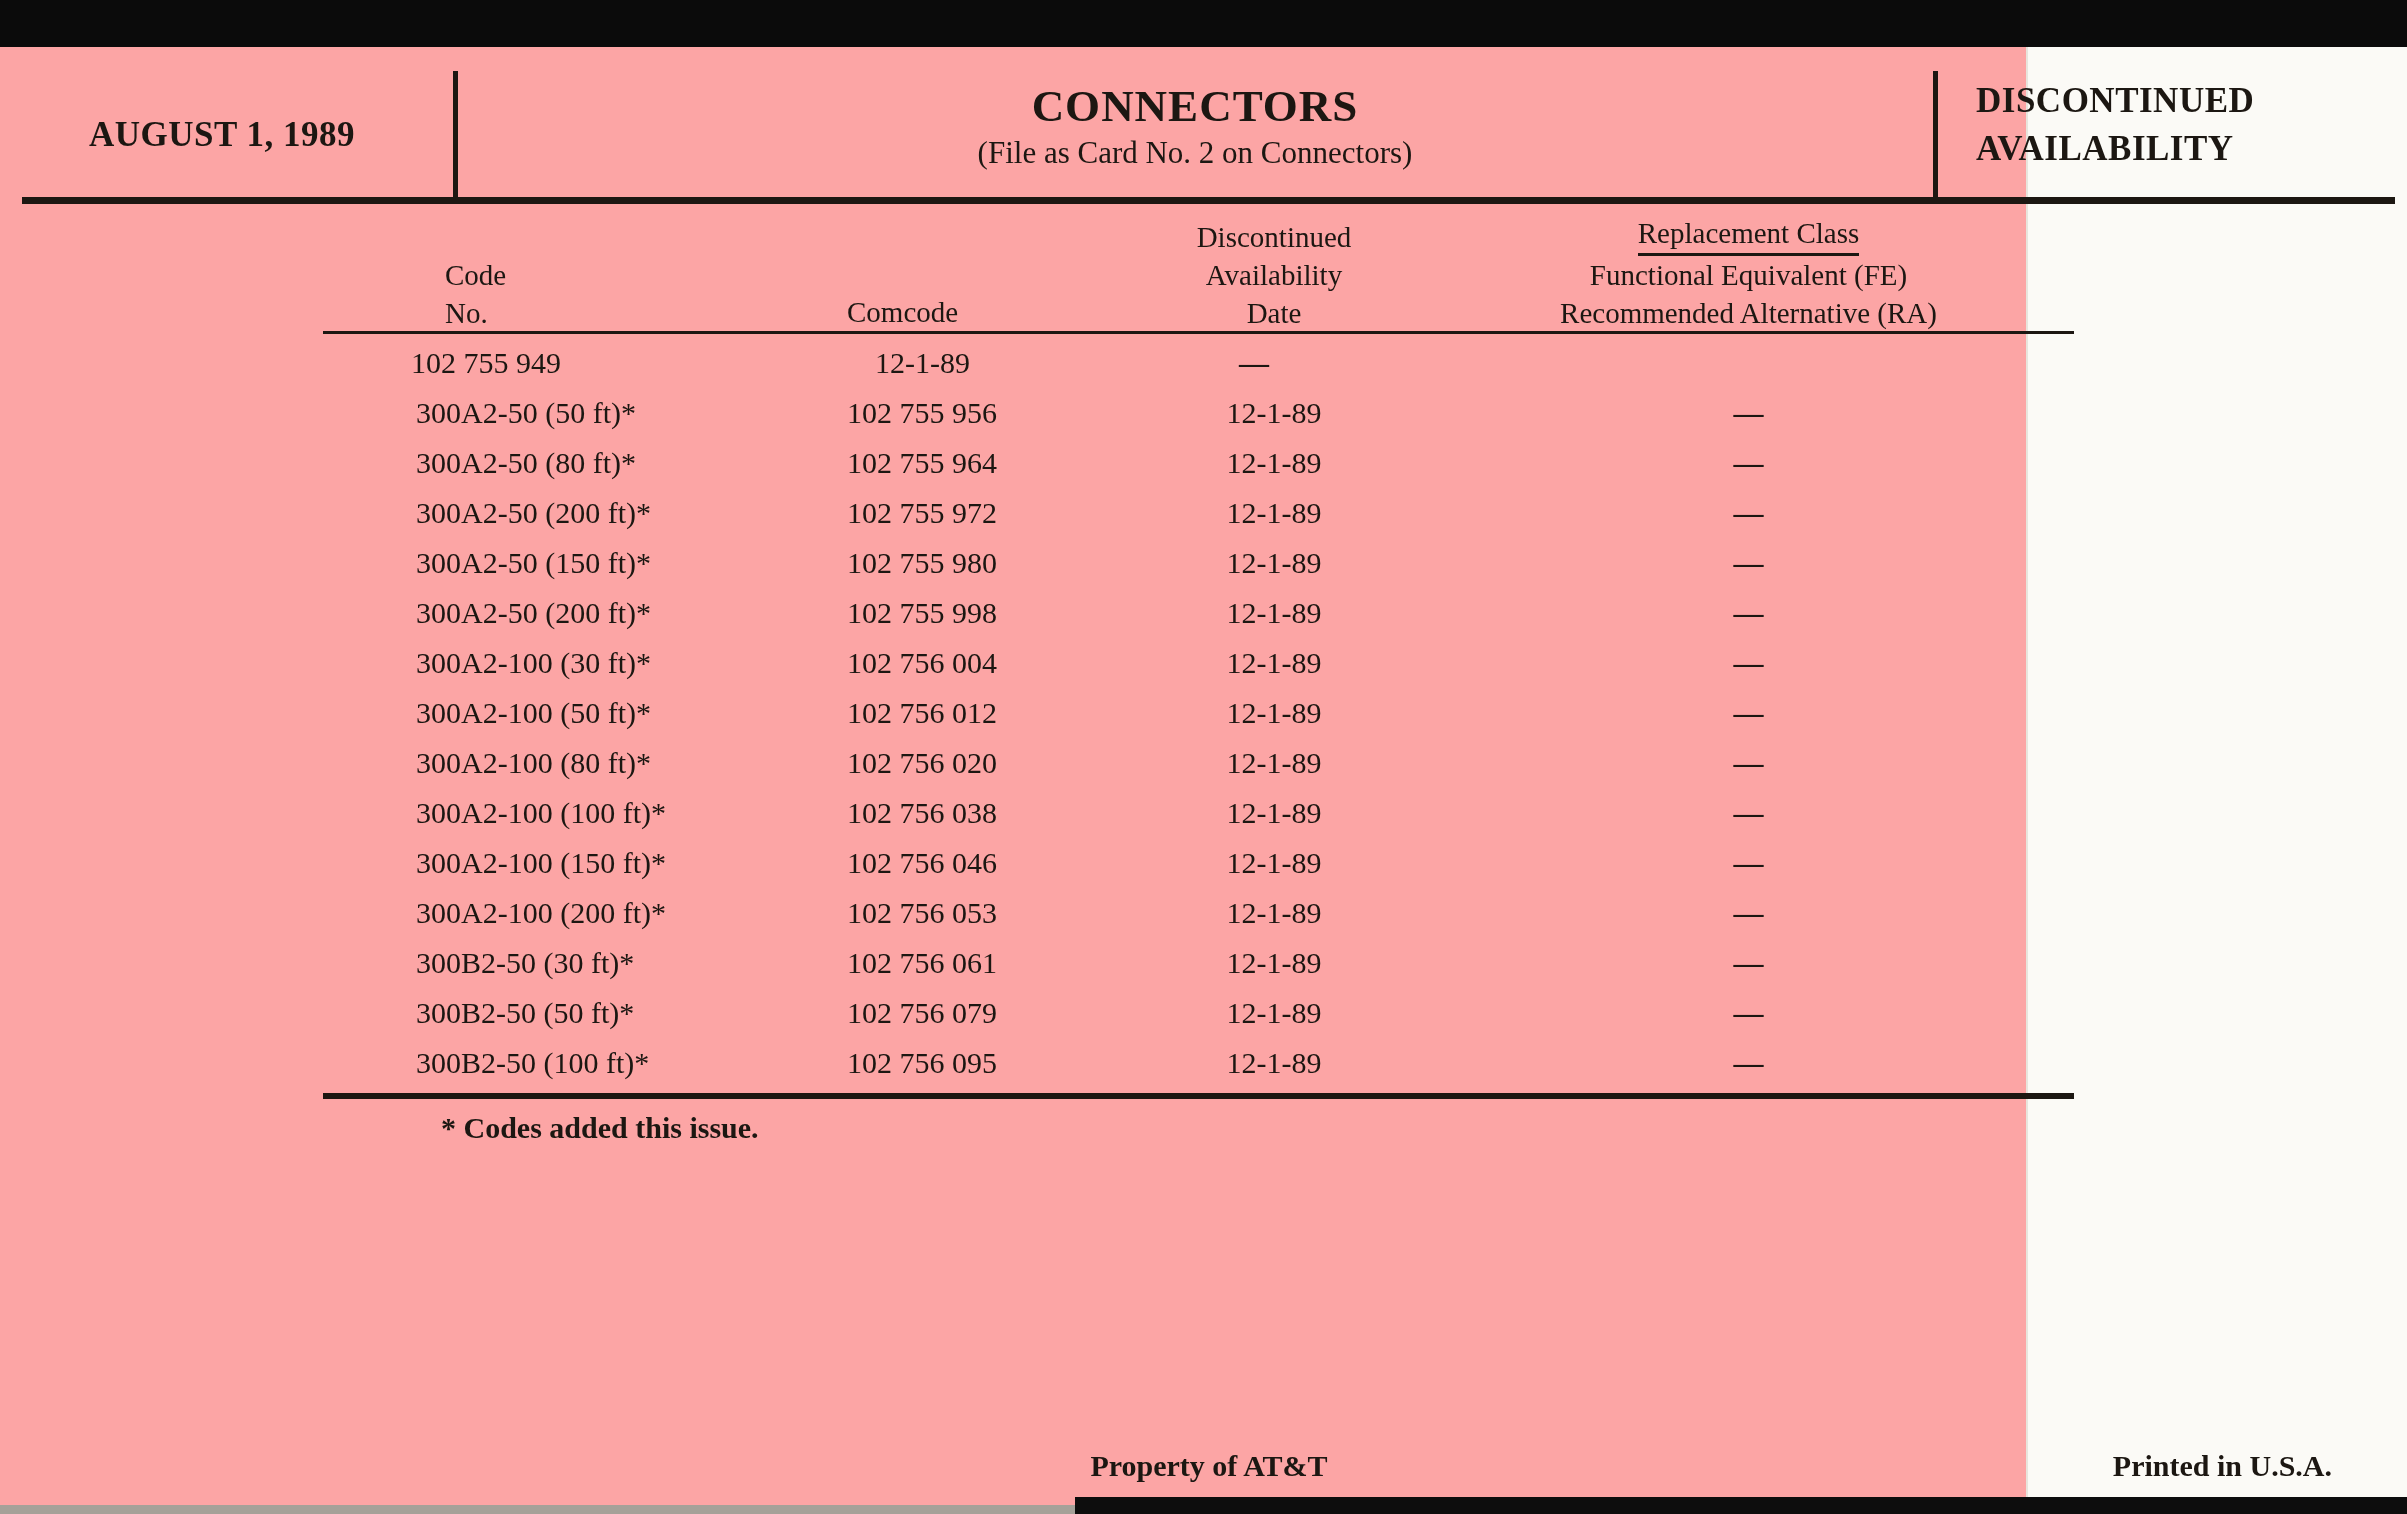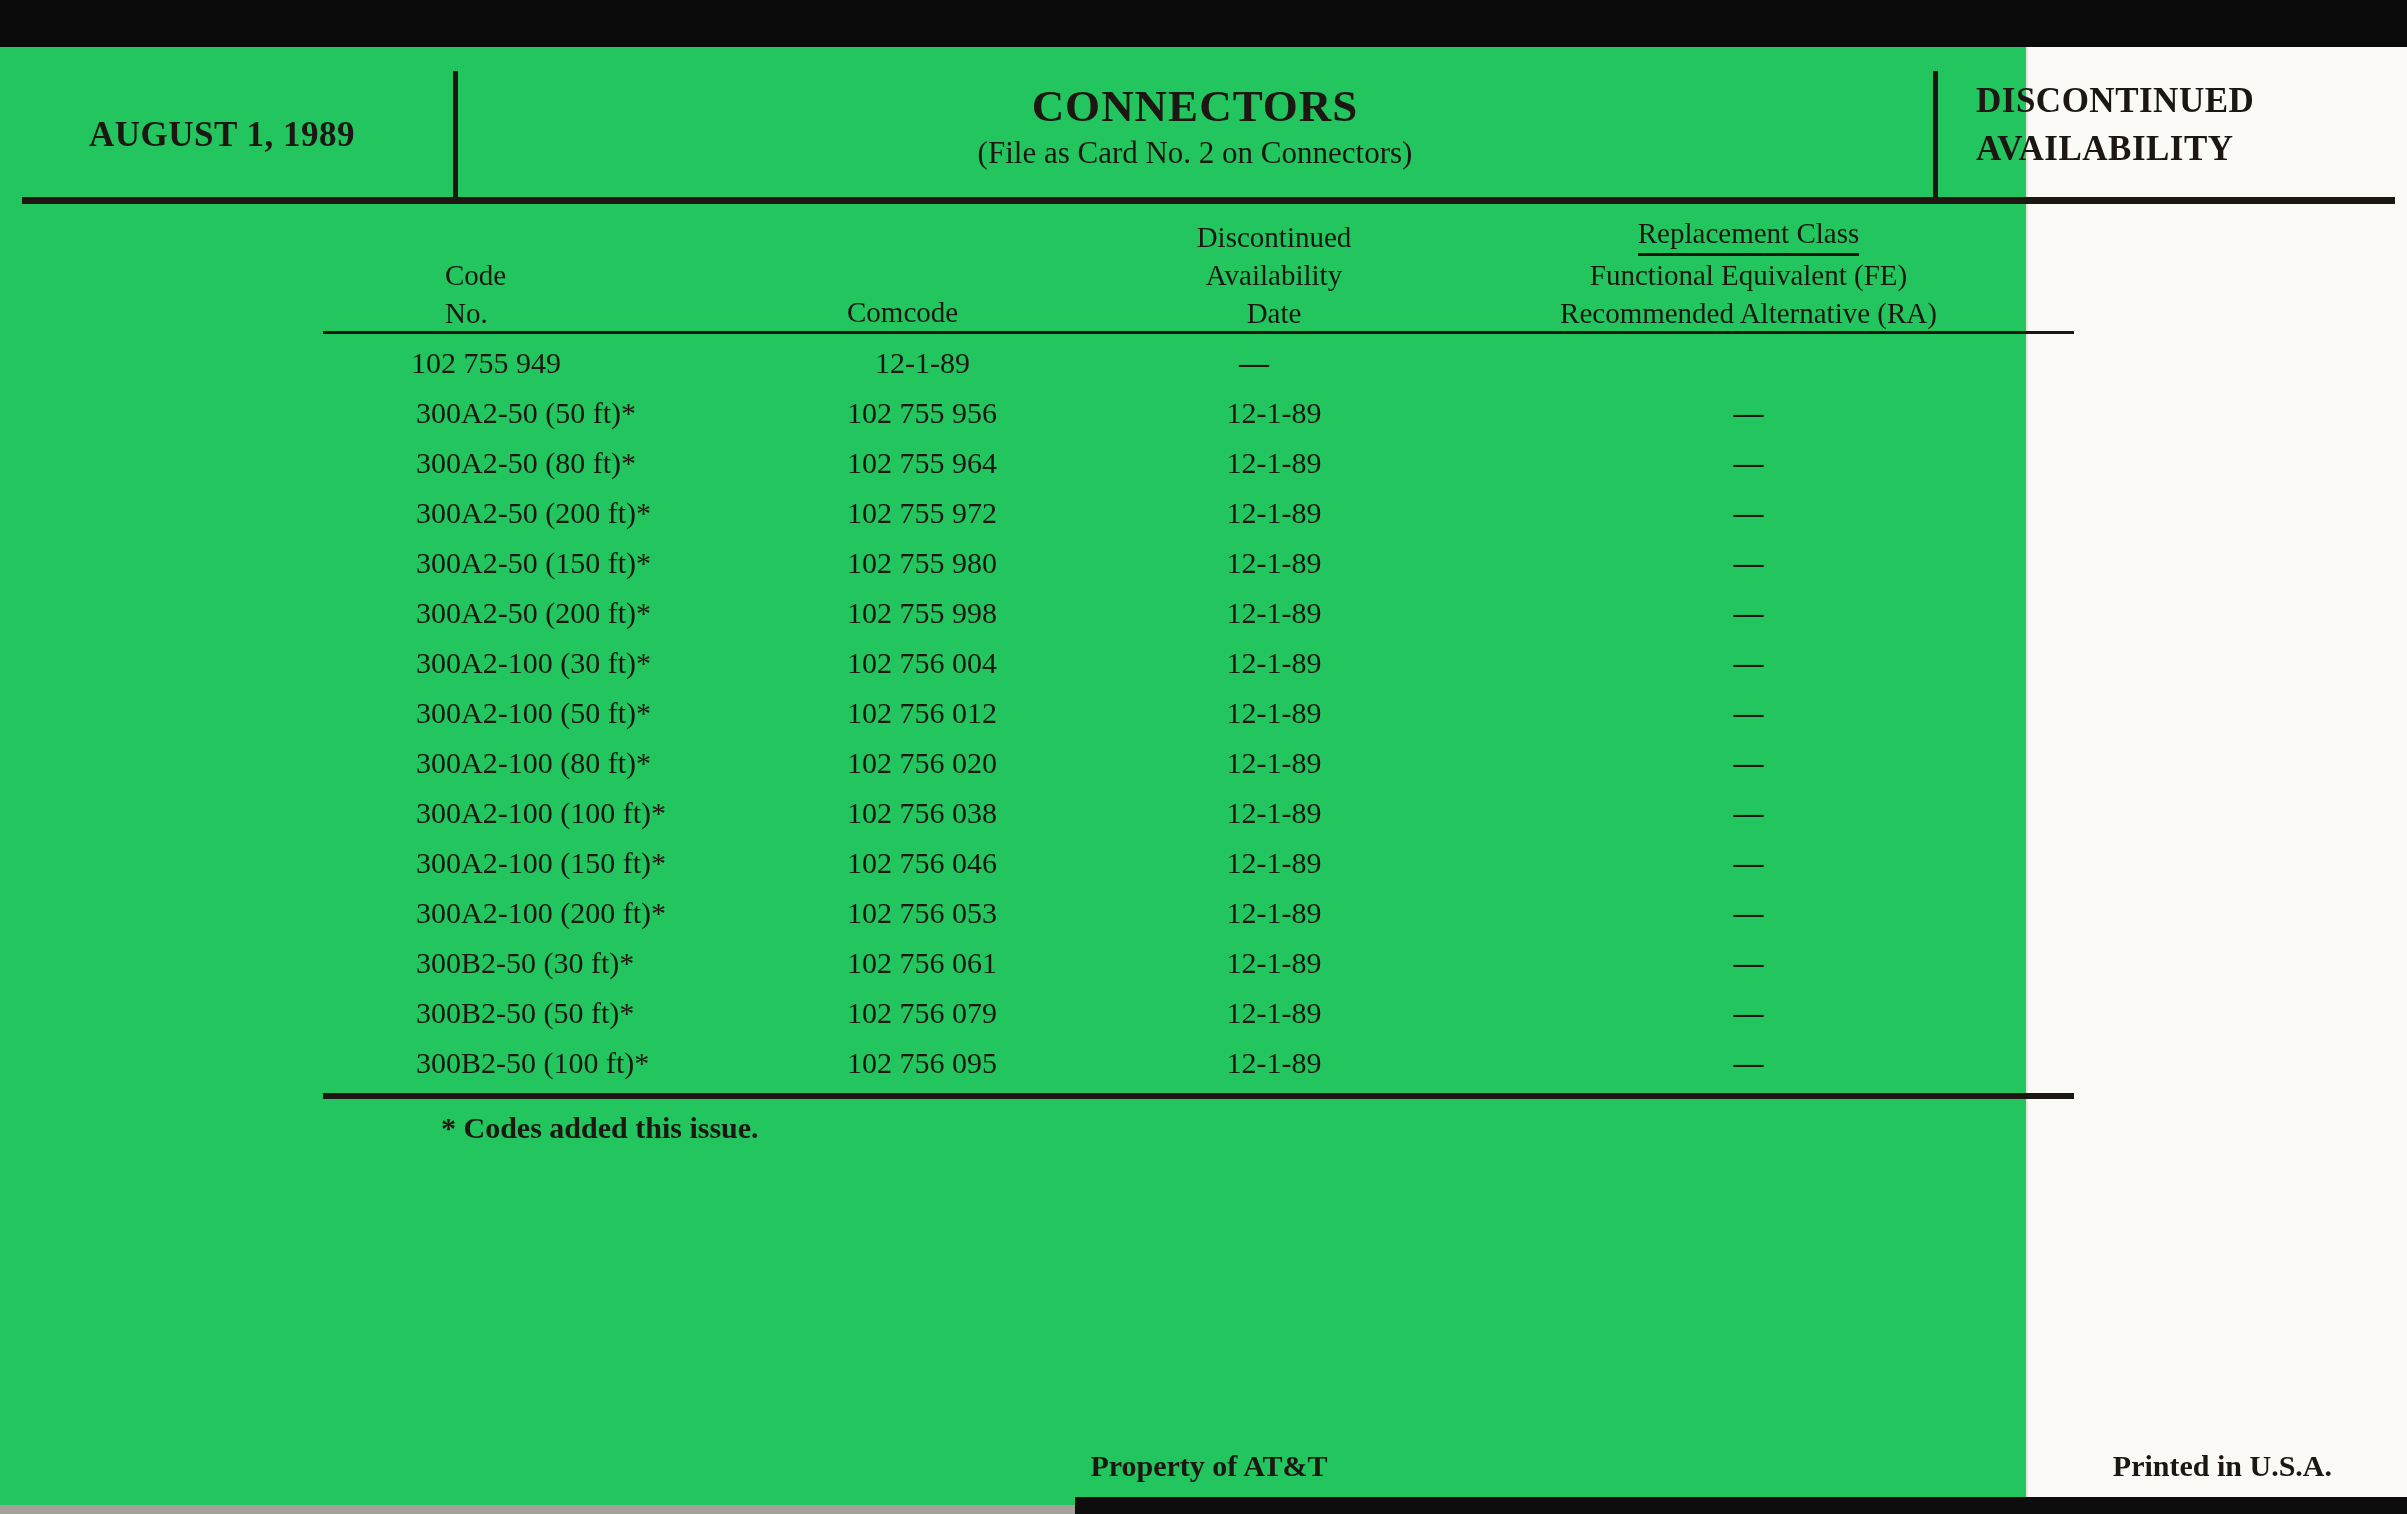--- a/index.html
+++ b/index.html
@@ -7,21 +7,21 @@
   body {
     font-family: "Liberation Serif", "DejaVu Serif", serif;
     background: #f6f4ee;
     color: #1c1712;
     overflow: hidden;
   }
   #screen {
     position: relative;
     width: 2408px;
     height: 1515px;
-    background: #22c55e;
+    background: #fca5a5;
   }
 
   
   .top-black-bar {
     position: absolute; top: 0; left: 0; width: 2408px; height: 47px;
     background: #0b0b0b;
   }
   .bottom-black-bar {
     position: absolute; left: 1075px; top: 1497px; width: 1333px; height: 18px;
     background: #0d0d0d;

